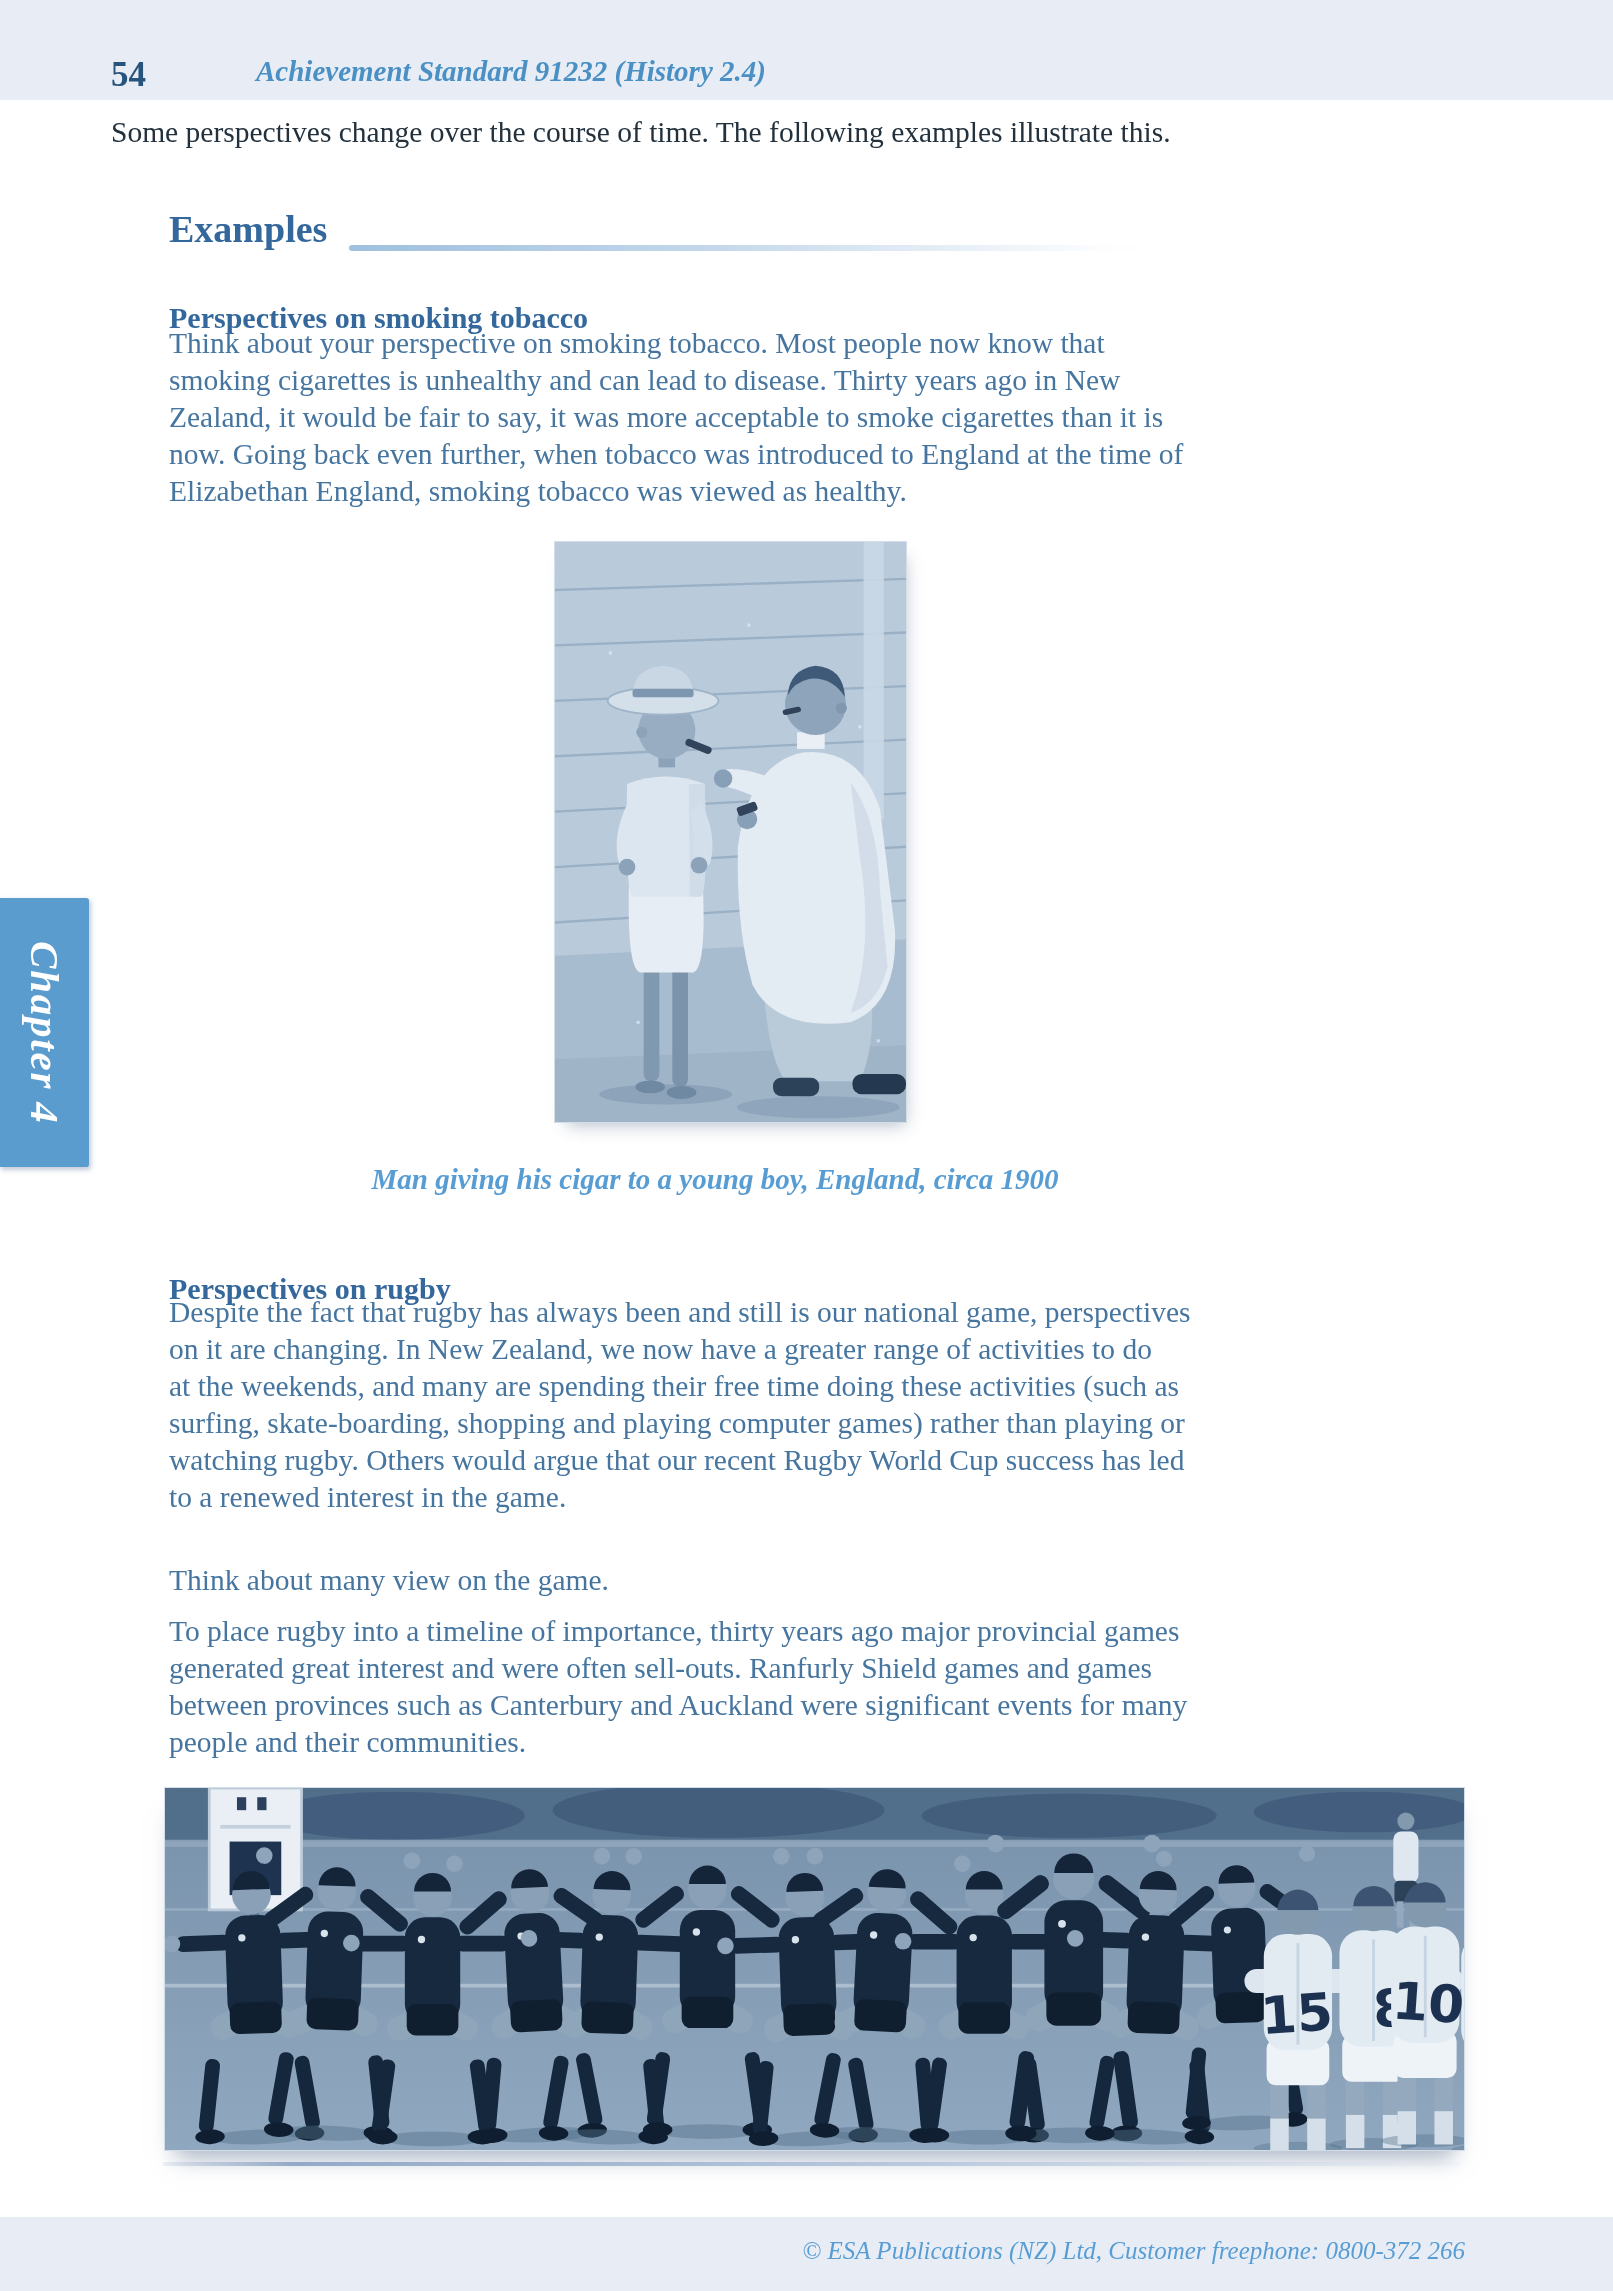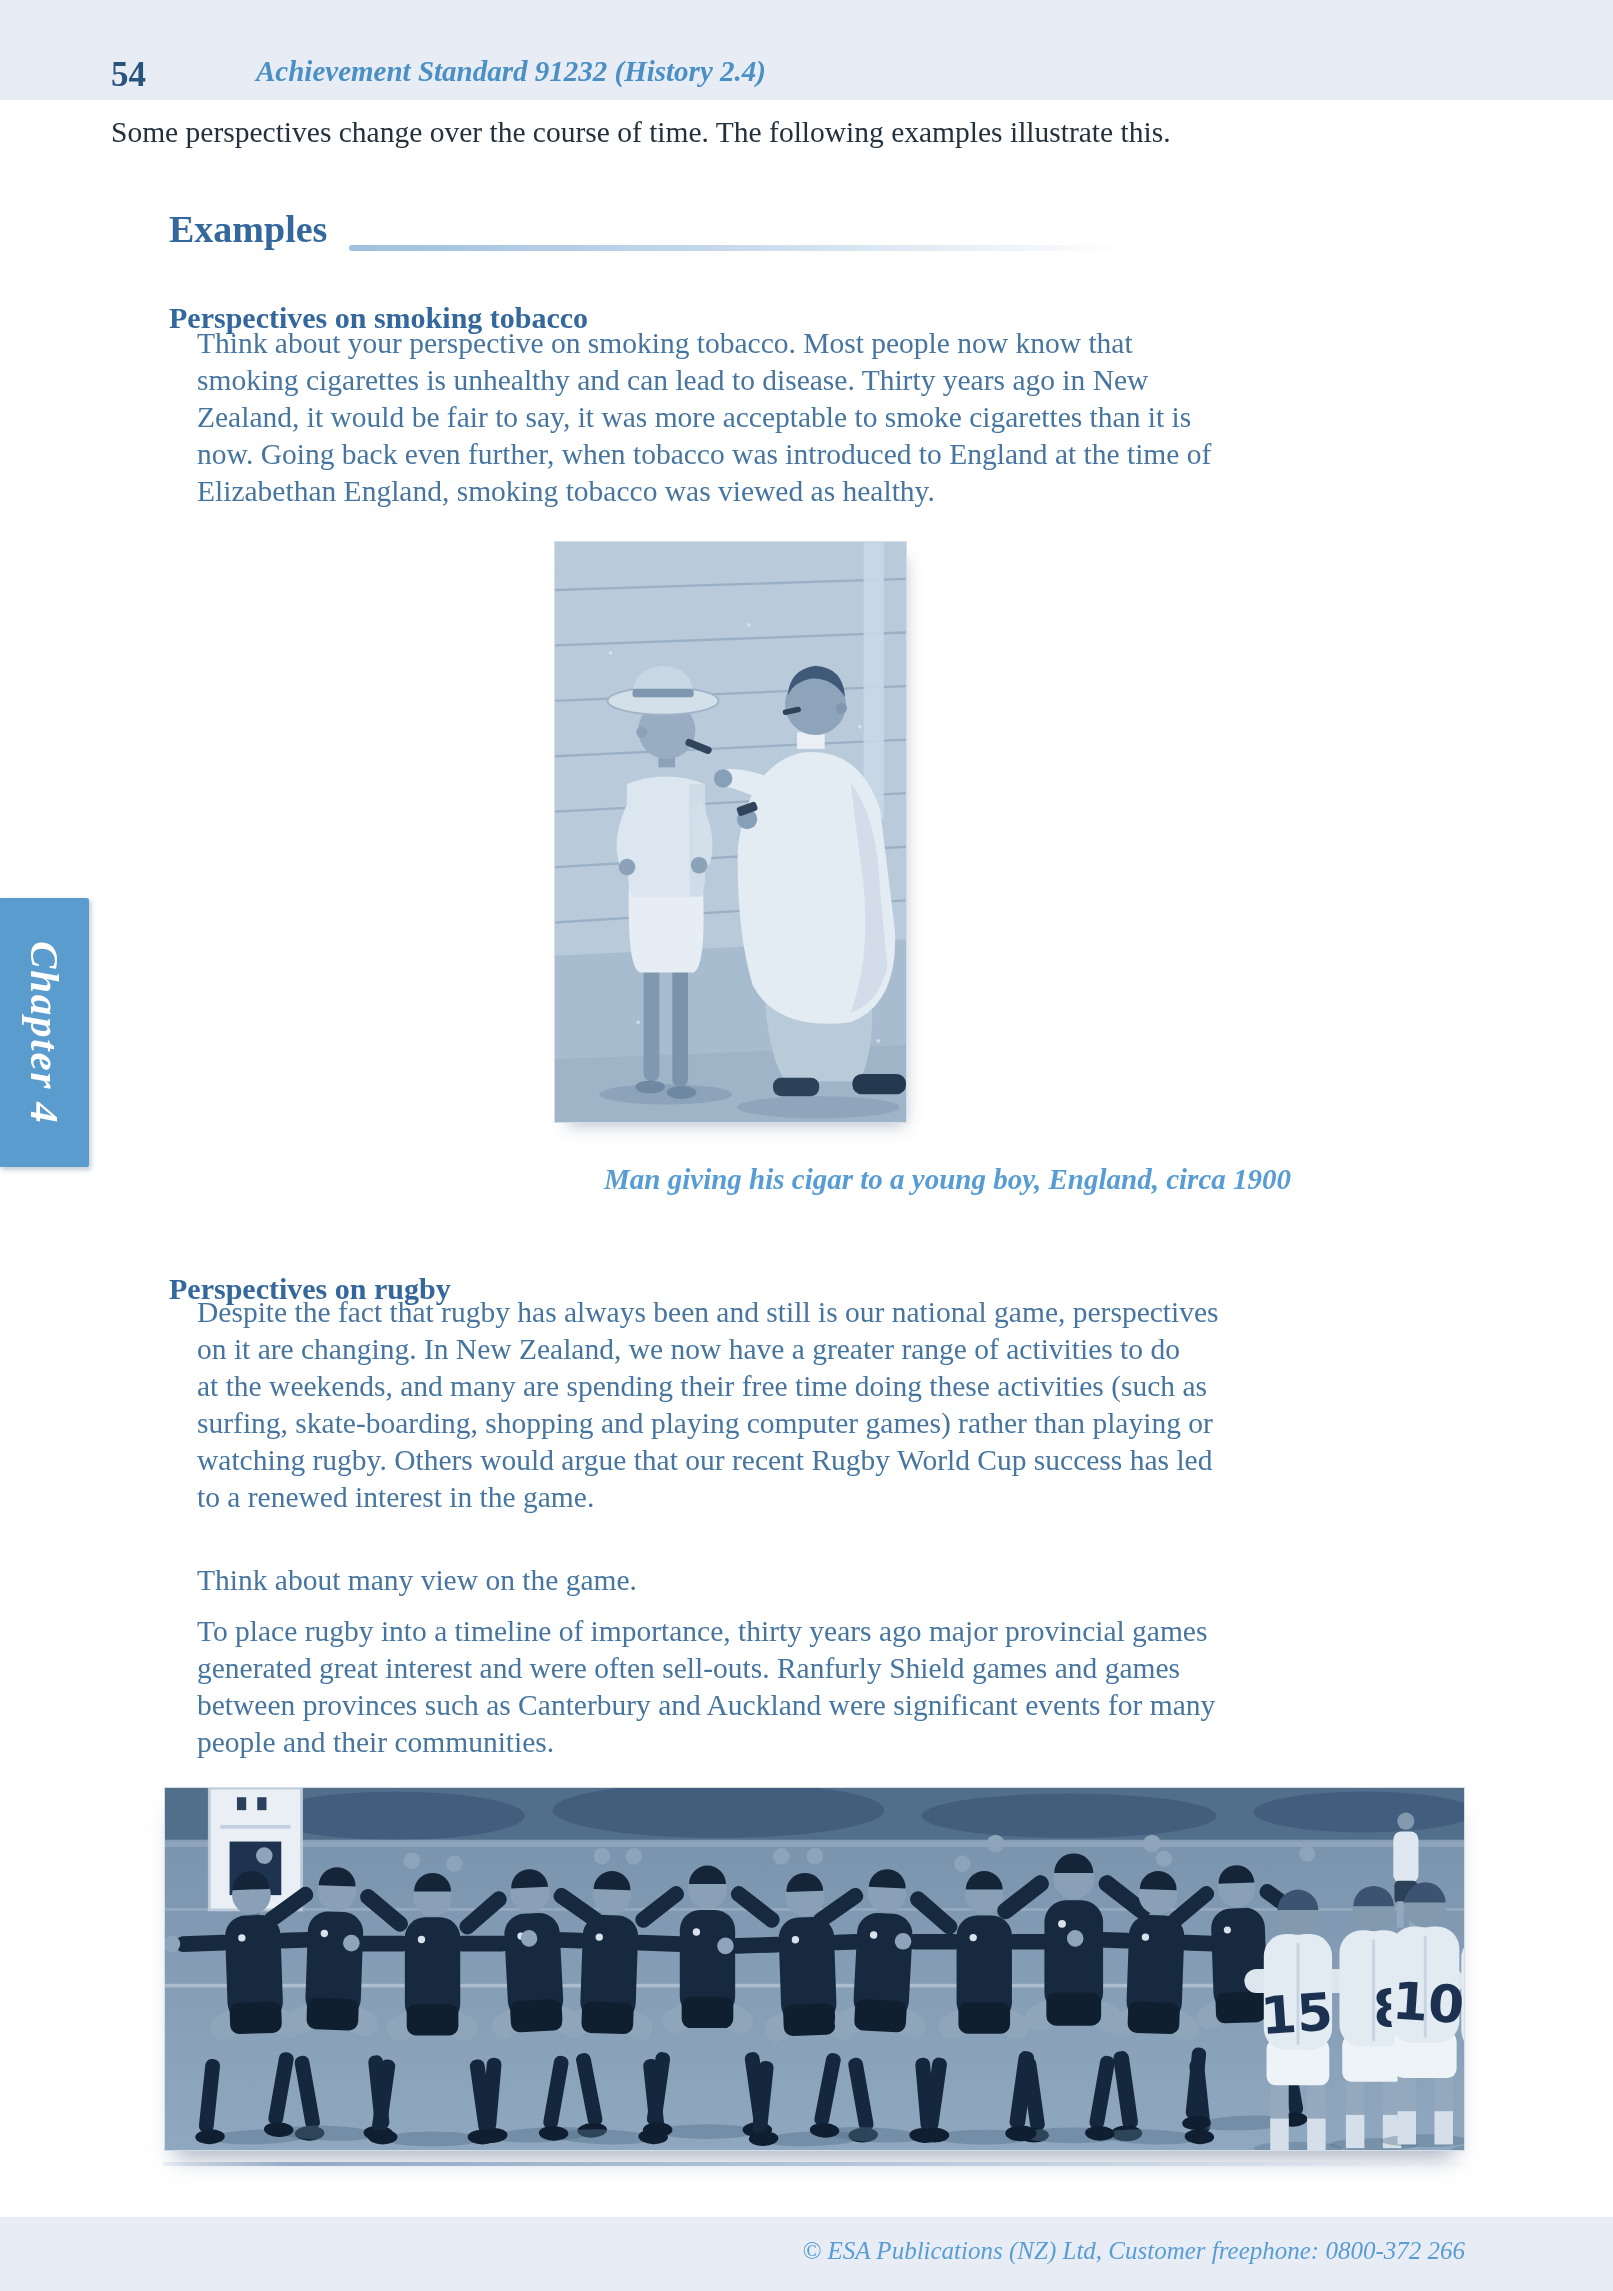--- a/index.html
+++ b/index.html
@@ -13,32 +13,32 @@
   .page-number{position:absolute;left:111px;top:55px;font-size:35px;font-weight:bold;color:#27537d;}
   .header-title{position:absolute;left:215px;top:55px;font-size:29px;font-weight:bold;font-style:italic;color:#4a90c4;margin-left:41px;}
   .intro{position:absolute;left:111px;top:116px;width:1384px;font-size:29.5px;color:#23313d;}
   .examples-row{position:absolute;left:169px;top:207px;width:969px;display:flex;align-items:flex-end;}
   .examples-heading{font-size:38px;font-weight:bold;color:#34689c;margin:0 22px 0 0;white-space:nowrap;}
   .examples-rule{flex:1;height:6.5px;border-radius:3.7px;
     background:linear-gradient(to right,#9fc0de,#c3d7ea 45%,rgba(238,244,250,0.1) 97%);}
   .subhead{position:absolute;left:169px;font-size:30px;font-weight:bold;color:#34689c;white-space:nowrap;}
   .subhead-smoking{top:271px;}
   .subhead-rugby{top:1242px;text-align:right;}
-  .para{position:absolute;left:169px;width:1311px;font-size:29.5px;line-height:37px;color:#46759f;white-space:pre-line;margin-left:28px;}
+  .para{position:absolute;left:169px;width:1311px;font-size:29.5px;line-height:37px;color:#46759f;white-space:pre-line;}
   .para-smoking{top:325px;}
   .para-rugby-1{top:1294px;}
   .para-rugby-2{top:1562px;}
   .para-rugby-3{top:1613px;}
   .photo{position:absolute;background:#b9cadb;border:1.8px solid #d3dee8;}
   .photo-cigar{left:554px;top:541px;width:351px;height:580px;
     box-shadow:5.5px 9.2px 16.6px -7.4px rgba(90,110,140,0.45);}
   .photo-rugby{left:164px;top:1787px;width:1299px;height:362px;
     box-shadow:0 16.6px 22px -11px rgba(90,110,140,0.55);}
   .photo svg{display:block;}
-  .caption{position:absolute;left:183px;top:1163px;width:1108px;text-align:right;
+  .caption{position:absolute;left:161px;top:1163px;width:1108px;text-align:center;
     font-size:29px;font-weight:bold;font-style:italic;color:#579dd4;}
   .divider-rule{position:absolute;left:163px;top:2162px;width:1298px;height:3.7px;
     background:linear-gradient(to right,rgba(150,170,200,0.15),#93a9c6 10%,#b6c7dc 55%,rgba(205,220,236,0.1) 97%);}
   .footer-text{position:absolute;right:148px;top:2237px;font-size:25px;font-style:italic;color:#579dd4;}
   .chapter-tab{position:absolute;left:0;top:898px;width:89px;height:269px;background:#5b9ccf;
     border-radius:0 2.8px 2.8px 0;box-shadow:1.8px 2.8px 5.5px rgba(120,140,170,0.45);
     display:flex;align-items:center;justify-content:center;}
   .chapter-tab span{writing-mode:vertical-rl;font-size:41px;font-weight:bold;font-style:italic;
     color:#ffffff;letter-spacing:1.8px;white-space:nowrap;}
   .jersey-num{font-family:"DejaVu Sans", sans-serif;font-weight:bold;fill:#1c3150;}

